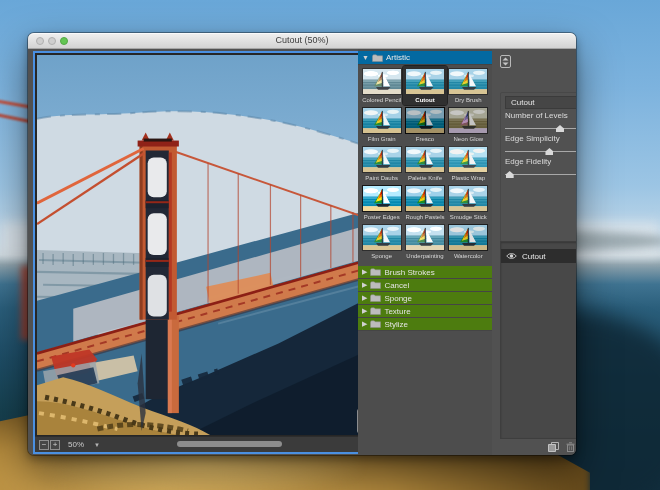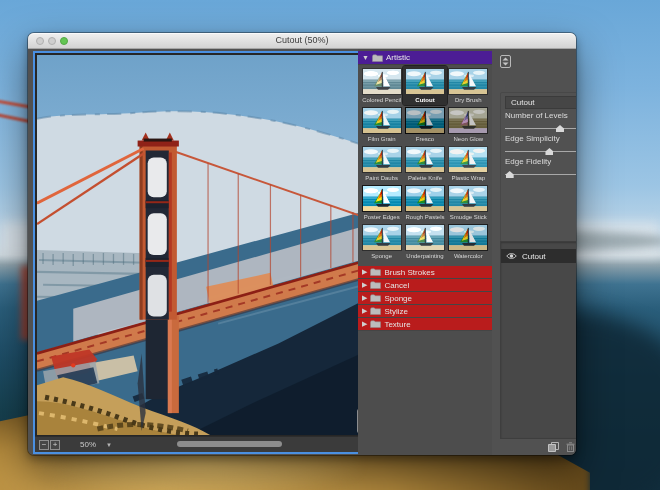--- a/index.html
+++ b/index.html
@@ -53,29 +53,29 @@
   .canvas{position:absolute;left:0;right:0;top:0;bottom:15px;background:#262626;}
   .canvas svg.art{position:absolute;left:2px;top:2px;width:324px;height:380px;}
   .vscroll{position:absolute;right:2px;bottom:4px;width:4px;height:24px;
       border-radius:2px;background:#9a9a9a;opacity:.9;}
   .preview-statusbar{position:absolute;left:0;right:0;bottom:0;height:15px;
       background:#3b3b3b;border-top:1px solid #2d2d2d;display:flex;align-items:center;}
   .zoom-btn{width:10px;height:10px;border:1px solid #8f8f8f;background:#474747;
       color:#d2d2d2;font-size:8px;line-height:8px;text-align:center;box-sizing:border-box;}
   .zoom-btn.minus{margin-left:4px;}
   .zoom-btn.plus{margin-left:1px;}
-  .zoom-level{color:#cacaca;font-size:8px;margin-left:12px;padding-left:8px;}
+  .zoom-level{color:#cacaca;font-size:8px;padding-left:8px;}
   .zoom-chevron{color:#b5b5b5;font-size:6px;margin-left:10px;}
   .hscroll{position:absolute;left:142px;top:4px;width:105px;height:6px;
       border-radius:3px;background:#8d8d8d;}
 
   
   .filters-pane{position:absolute;left:330px;top:0;width:134px;height:407px;background:#4d4d4d;}
   .group-header{display:flex;align-items:center;gap:3px;height:13px;margin-top:2px;
-      padding-left:4px;background:#4c1d95;border-bottom:1px solid #434343;
+      padding-left:4px;background:#0369a1;border-bottom:1px solid #434343;
       color:#e8e8e8;font-size:8px;}
   .tri{font-size:7px;color:#d0d0d0;line-height:8px;}
   .thumb-grid{display:grid;grid-template-columns:repeat(3,1fr);padding:1px 2px 0 2px;}
   .thumb-cell{display:flex;flex-direction:column;align-items:center;
       padding:2px 0 1px 0;border-radius:2px;}
   .thumb-cell.selected{background:#303030;outline:1px solid #222;}
   .thumb-art{width:38px;height:25px;border:1px solid #2e2e2e;overflow:hidden;background:#9fc6da;}
   .thumb-art svg{display:block;width:38px;height:25px;}
   .thumb-label{font-size:6px;line-height:7px;color:#d8d8d8;margin-top:2px;white-space:nowrap;}
   .thumb-cell.selected .thumb-label{color:#ffffff;font-weight:bold;}
@@ -84,21 +84,21 @@
   .k-fresco .thumb-art{filter:brightness(.72) contrast(1.25);}
   .k-neon-glow .thumb-art{filter:hue-rotate(225deg) saturate(.45) brightness(.8);}
   .k-poster-edges .thumb-art{filter:contrast(1.3);}
   .k-rough-pastels .thumb-art{filter:saturate(1.15) brightness(.95) contrast(1.1);}
   .k-underpainting .thumb-art{filter:saturate(.65) brightness(1.08);}
   .k-watercolor .thumb-art{filter:contrast(1.15) brightness(.88);}
   .k-plastic-wrap .thumb-art{filter:brightness(1.12) contrast(.9);}
   .k-film-grain .thumb-art{filter:contrast(1.08) brightness(.96);}
   .folder-list{margin-top:5px;display:flex;flex-direction:column;}
   .folder-row{display:flex;align-items:center;gap:3px;height:12px;padding-left:4px;
-      background:#b91c1c;border-bottom:1px solid #454545;color:#e4e4e4;font-size:8px;}
+      background:#4d7c0f;border-bottom:1px solid #454545;color:#e4e4e4;font-size:8px;}
 
   
   .settings-pane{position:absolute;left:469px;top:0;width:128px;height:407px;}
   .toggle-btn{position:absolute;left:3px;top:6px;width:11px;height:13px;
       border:1px solid #b9b9b9;border-radius:2px;display:flex;align-items:center;
       justify-content:center;box-sizing:border-box;}
   .btn-pill{position:absolute;left:16px;width:108px;height:15px;border:1px solid #c9c9c9;
       border-radius:8px;color:#ededed;font-size:9px;text-align:center;line-height:14px;
       box-sizing:border-box;background:rgba(255,255,255,.03);}
   .btn-ok{top:3px;}
@@ -661,34 +661,34 @@
           </div>
 
           <div class="folder-row k-sketch">
             <span class="tri">▶</span>
             <svg width="11" height="8" viewBox="0 0 11 8">
               <path d="M0.5,7.5 V1.8 L1.6,0.8 H4.2 L5.2,1.8 H10.5 V7.5 Z" fill="#bcbcbc" stroke="#8f8f8f" stroke-width=".5"></path>
             </svg>
             <span>Sponge</span>
           </div>
 
+          <div class="folder-row k-texture">
+            <span class="tri">▶</span>
+            <svg width="11" height="8" viewBox="0 0 11 8">
+              <path d="M0.5,7.5 V1.8 L1.6,0.8 H4.2 L5.2,1.8 H10.5 V7.5 Z" fill="#bcbcbc" stroke="#8f8f8f" stroke-width=".5"></path>
+            </svg>
+            <span>Texture</span>
+          </div>
+
           <div class="folder-row k-stylize">
             <span class="tri">▶</span>
             <svg width="11" height="8" viewBox="0 0 11 8">
               <path d="M0.5,7.5 V1.8 L1.6,0.8 H4.2 L5.2,1.8 H10.5 V7.5 Z" fill="#bcbcbc" stroke="#8f8f8f" stroke-width=".5"></path>
             </svg>
             <span>Stylize</span>
-          </div>
-
-          <div class="folder-row k-texture">
-            <span class="tri">▶</span>
-            <svg width="11" height="8" viewBox="0 0 11 8">
-              <path d="M0.5,7.5 V1.8 L1.6,0.8 H4.2 L5.2,1.8 H10.5 V7.5 Z" fill="#bcbcbc" stroke="#8f8f8f" stroke-width=".5"></path>
-            </svg>
-            <span>Texture</span>
           </div>
         </div>
     </div>
 
     <div class="settings-pane">
       <div class="toggle-btn">
         <svg width="7" height="9" viewBox="0 0 7 9">
           <polygon points="3.5,0.5 6.5,3.6 0.5,3.6" fill="#c6c6c6"></polygon>
           <polygon points="3.5,8.5 6.5,5.4 0.5,5.4" fill="#c6c6c6"></polygon>
         </svg>

